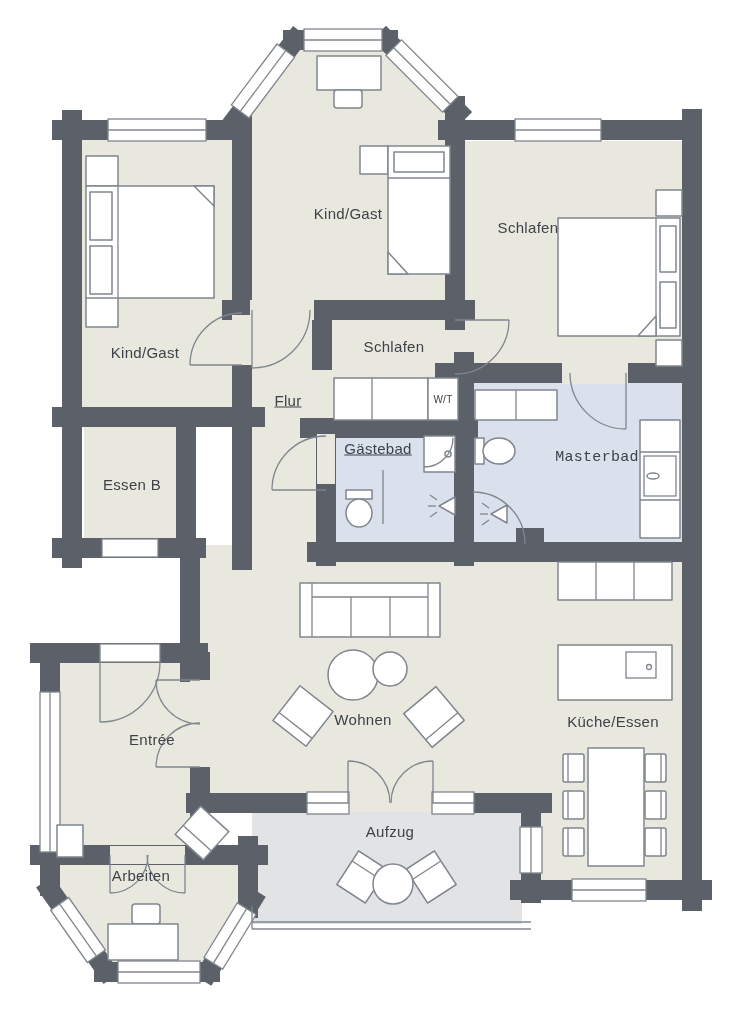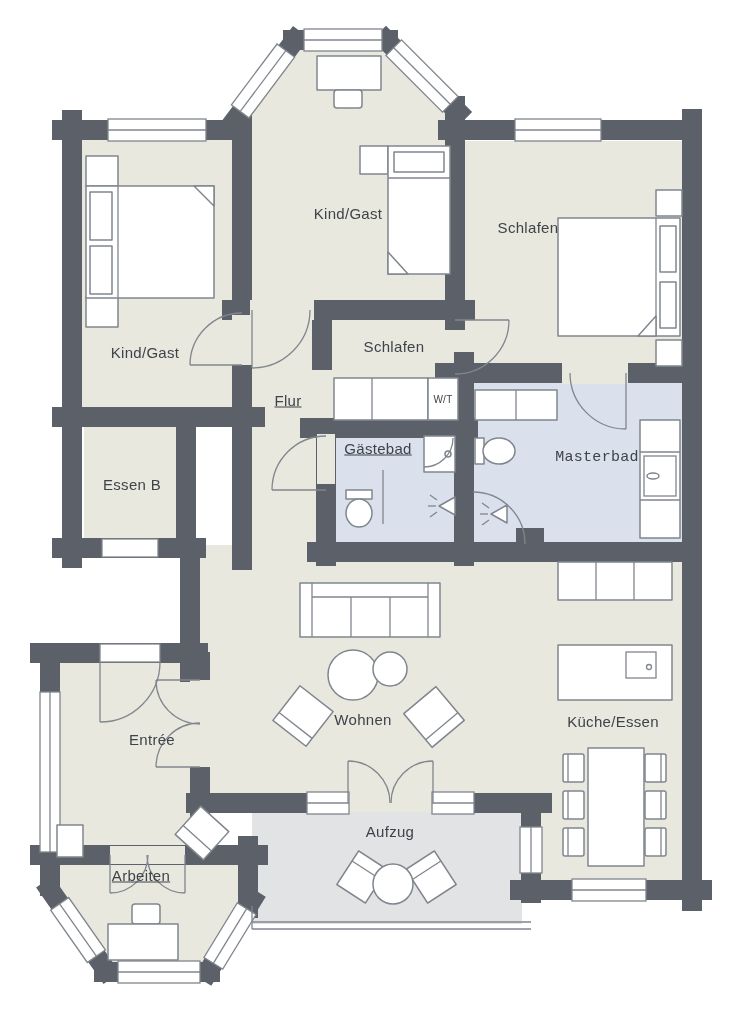--- a/index.html
+++ b/index.html
@@ -342,16 +342,16 @@
       <div class="room-label" style="left: 145px; top: 352px;">Kind/Gast</div>
       <div class="room-label" style="left: 394px; top: 346px;">Schlafen</div>
       <div class="room-label" style="left: 288px; top: 400px; text-decoration: underline;">Flur</div>
       <div class="room-label small" style="left: 443px; top: 399px;">W/T</div>
       <div class="room-label" style="left: 378px; top: 448px; text-decoration: underline;">Gästebad</div>
       <div class="room-label" style="left: 597px; top: 457px; font-family: Liberation Mono, monospace;">Masterbad</div>
       <div class="room-label" style="left: 132px; top: 484px;">Essen B</div>
       <div class="room-label" style="left: 140px; top: 739px; margin-left: 12px;">Entrée</div>
       <div class="room-label" style="left: 363px; top: 719px;">Wohnen</div>
       <div class="room-label" style="left: 613px; top: 721px;">Küche/Essen</div>
-      <div class="room-label" style="left: 141px; top: 875px; text-decoration: underline;">Arbeiten</div>
+      <div class="room-label" style="left: 141px; top: 875px;">Arbeiten</div>
       <div class="room-label" style="left: 390px; top: 831px;">Aufzug</div>
     </div>
 </div>
 
 </body></html>

